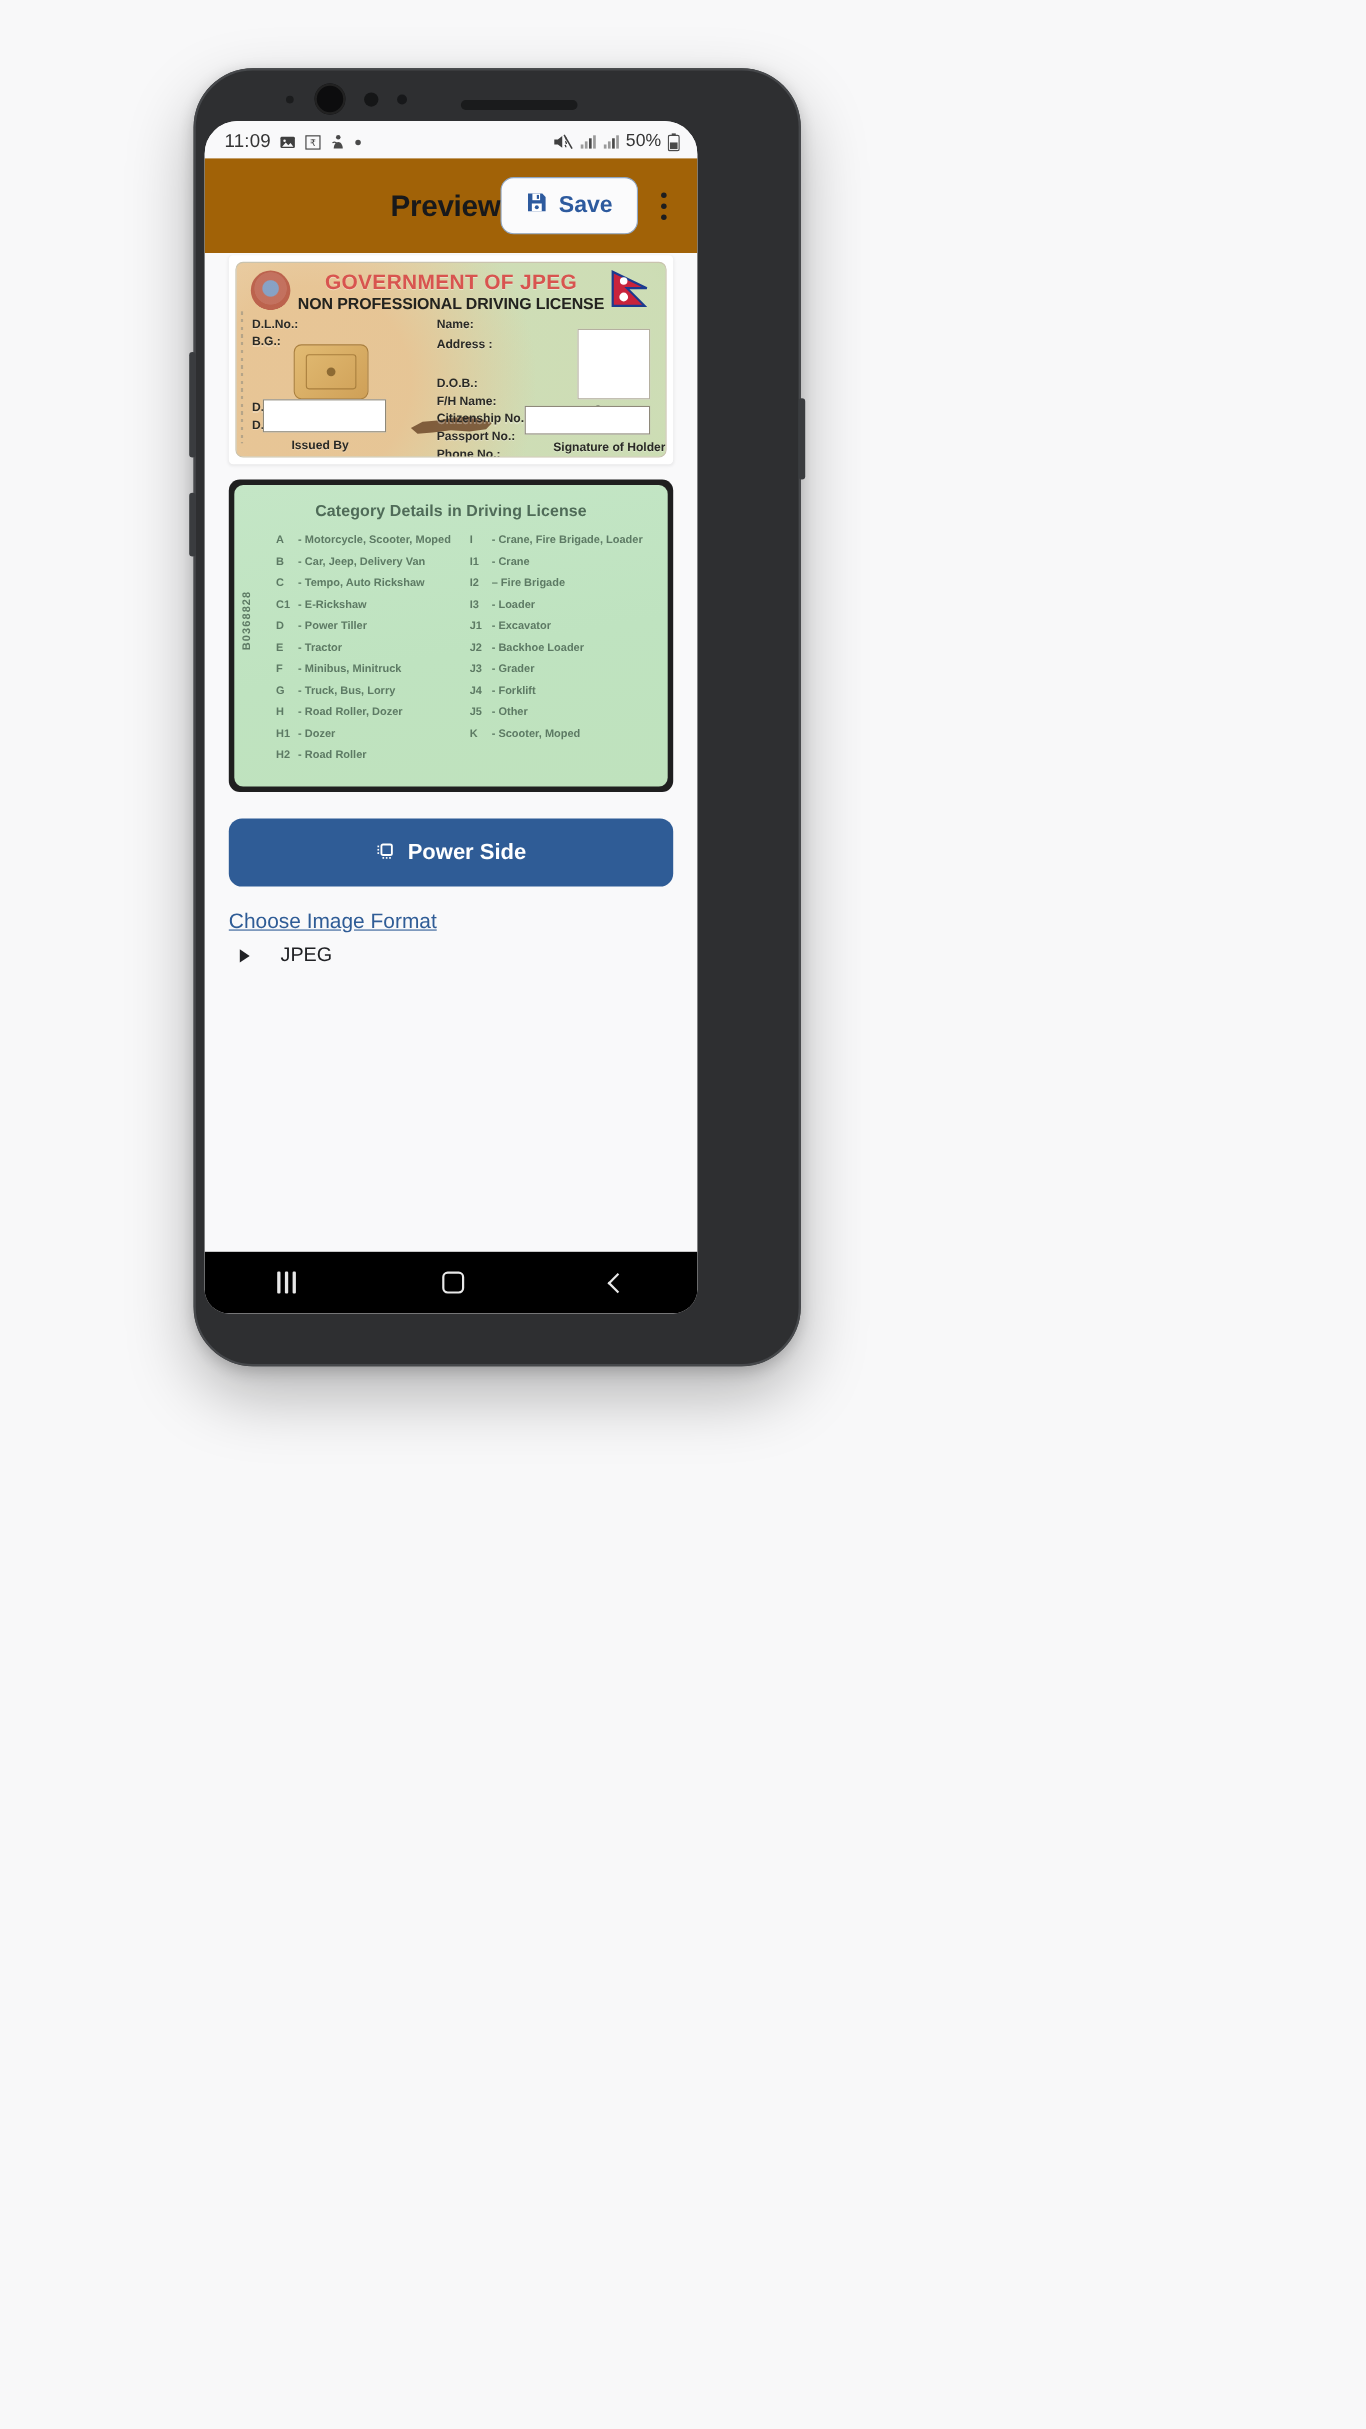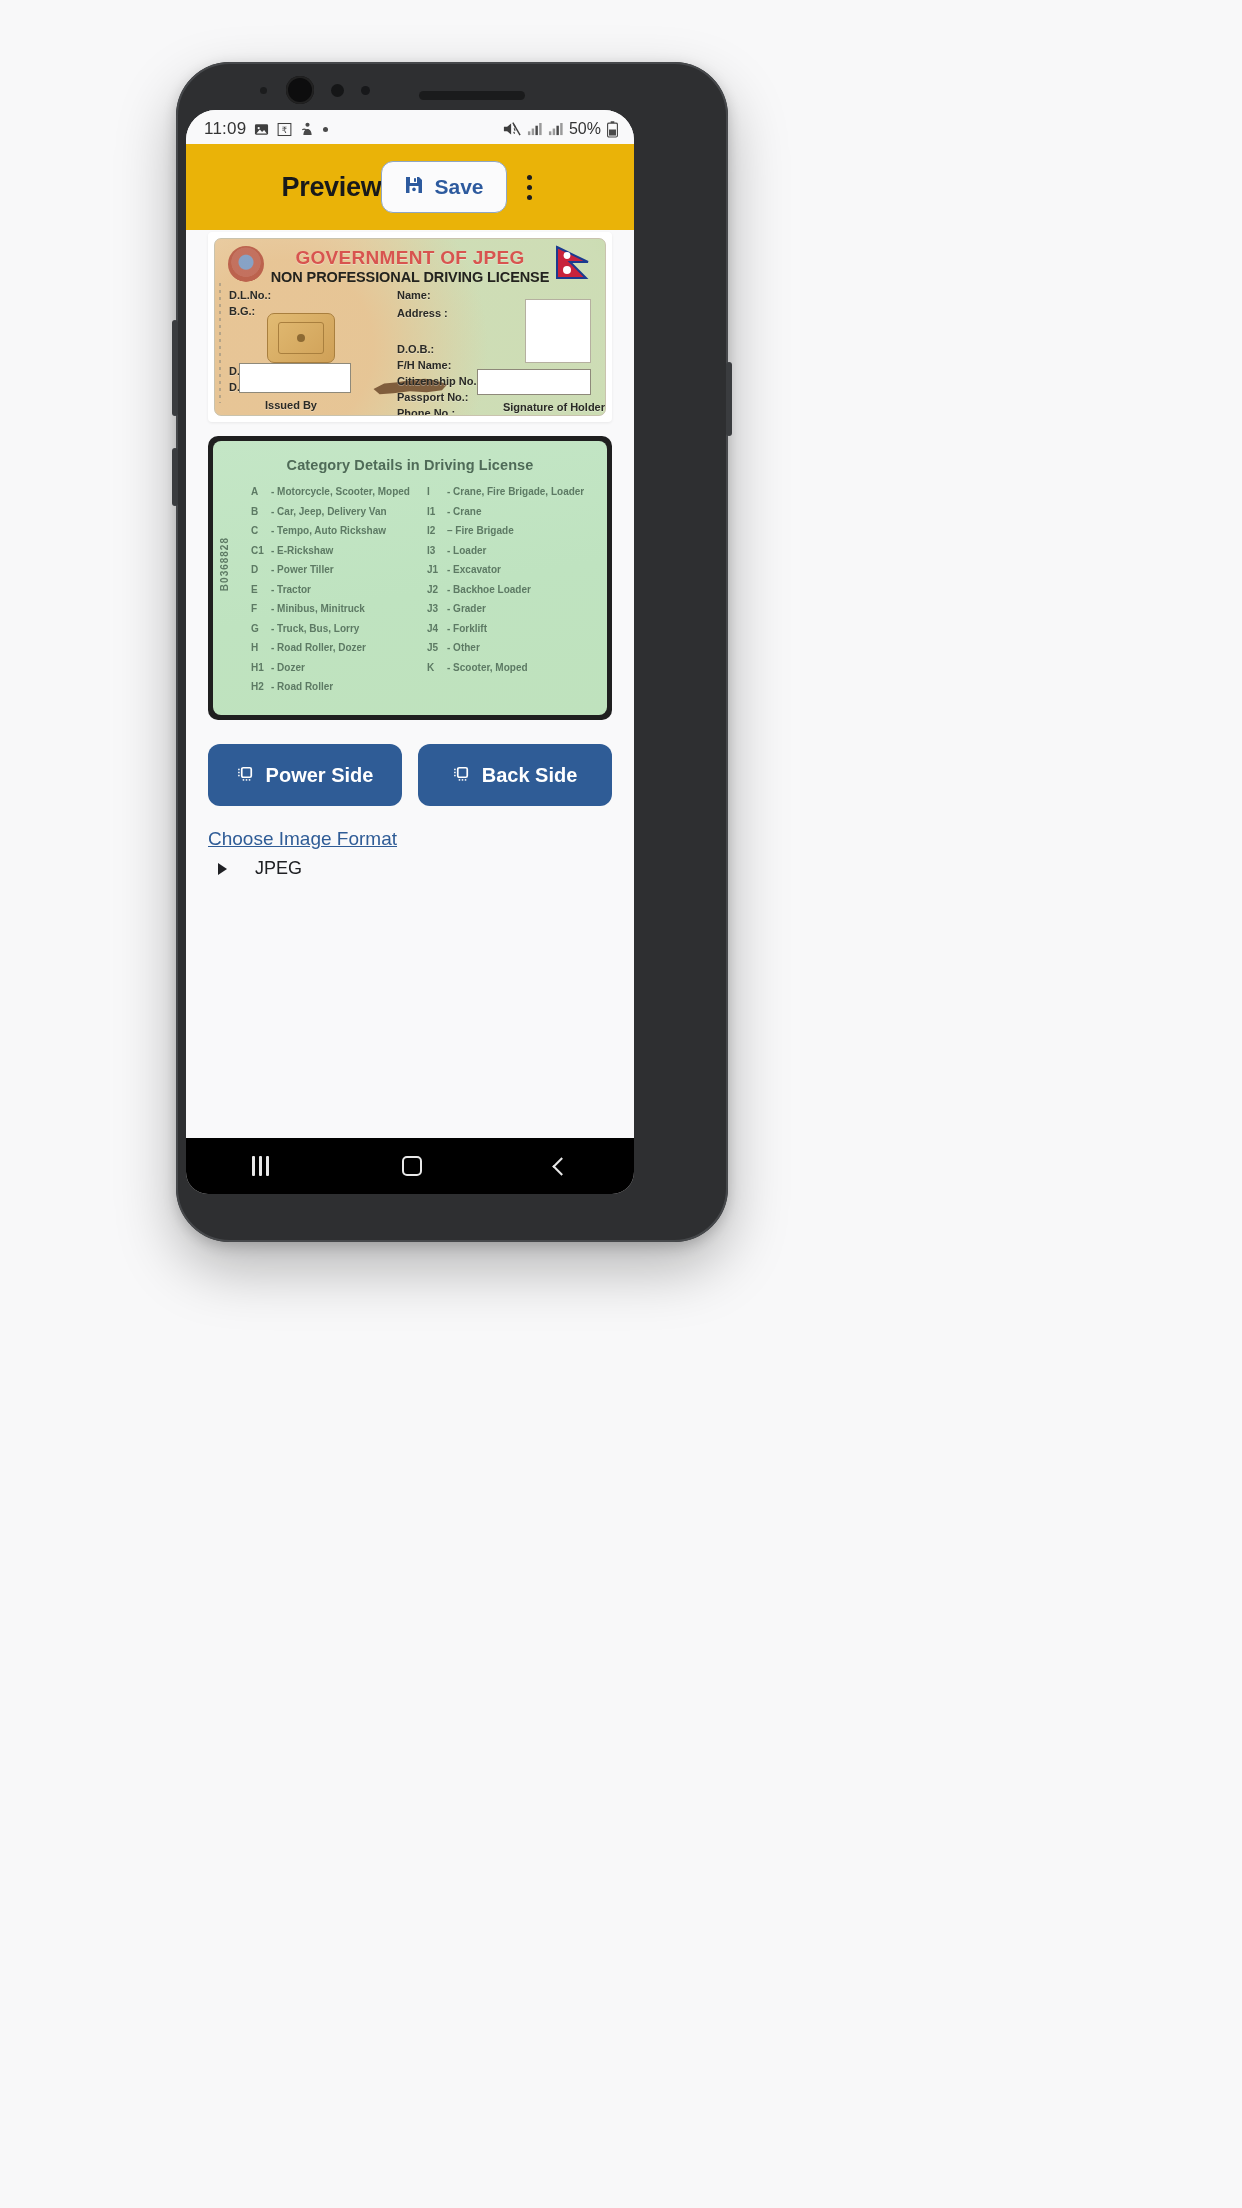--- a/index.html
+++ b/index.html
@@ -55,22 +55,22 @@
   }
   .sb-left { display:flex; align-items:center; gap:8px; }
   .sb-right{ display:flex; align-items:center; gap:6px; }
   #sb-time { font-size:17px; letter-spacing:.2px; color:#343434; font-family:"Liberation Sans", sans-serif; }
   .sb-ico { display:inline-flex; align-items:center; justify-content:center; }
   #sb-dot { width:5px; height:5px; border-radius:50%; background:#4a4a4a; display:inline-block; }
   #sb-battery-pct { font-size:16px; color:#343434; }
 
   
   #app-header {
-    height: 86px; display:flex; align-items:center; justify-content:center;
-    padding: 0 14px 0 22px; background:#eab308;
+    height: 86px; display:flex; align-items:center; justify-content:flex-end;
+    padding: 0 14px 0 22px; background:#a16207;
   }
   #page-title { font-size:27px; font-weight:bold; color:#18191b; letter-spacing:-.3px; }
   .hdr-right { display:flex; align-items:center; gap:6px; }
   #save-button {
     display:flex; align-items:center; gap:10px;
     height:52px; padding:0 22px;
     border:1.6px solid #8fa6c4; border-radius:12px;
     background:#fbfbfc; color:#2d5a9e;
     font-size:21px; font-weight:600; cursor:pointer;
   }
@@ -358,36 +358,20 @@
                     <rect x="1.2" y="9.2" width="1.6" height="1.6"></rect>
                     <rect x="1.2" y="12.4" width="1.6" height="1.6"></rect>
                     <rect x="6" y="17" width="1.6" height="1.6"></rect>
                     <rect x="9.2" y="17" width="1.6" height="1.6"></rect>
                     <rect x="12.4" y="17" width="1.6" height="1.6"></rect>
                   </g>
                 </svg>
             </span>
             <span>Power Side</span>
           </button>
-          <button class="side-button" id="back-side-button">
-            <span>
-              <svg width="19" height="19" viewBox="0 0 20 20">
-                  <rect x="5" y="5" width="10" height="10" rx="1.5" fill="none" stroke="#ffffff" stroke-width="1.8"></rect>
-                  <g fill="#ffffff">
-                    <rect x="1.2" y="6" width="1.6" height="1.6"></rect>
-                    <rect x="1.2" y="9.2" width="1.6" height="1.6"></rect>
-                    <rect x="1.2" y="12.4" width="1.6" height="1.6"></rect>
-                    <rect x="6" y="17" width="1.6" height="1.6"></rect>
-                    <rect x="9.2" y="17" width="1.6" height="1.6"></rect>
-                    <rect x="12.4" y="17" width="1.6" height="1.6"></rect>
-                  </g>
-                </svg>
-            </span>
-            <span>Back Side</span>
-          </button>
         </div>
 
         <div id="format-block">
           <a id="choose-format-link">Choose Image Format</a>
           <div id="format-row">
             <span id="format-caret"></span>
             <span id="format-value">JPEG</span>
           </div>
         </div>
 

